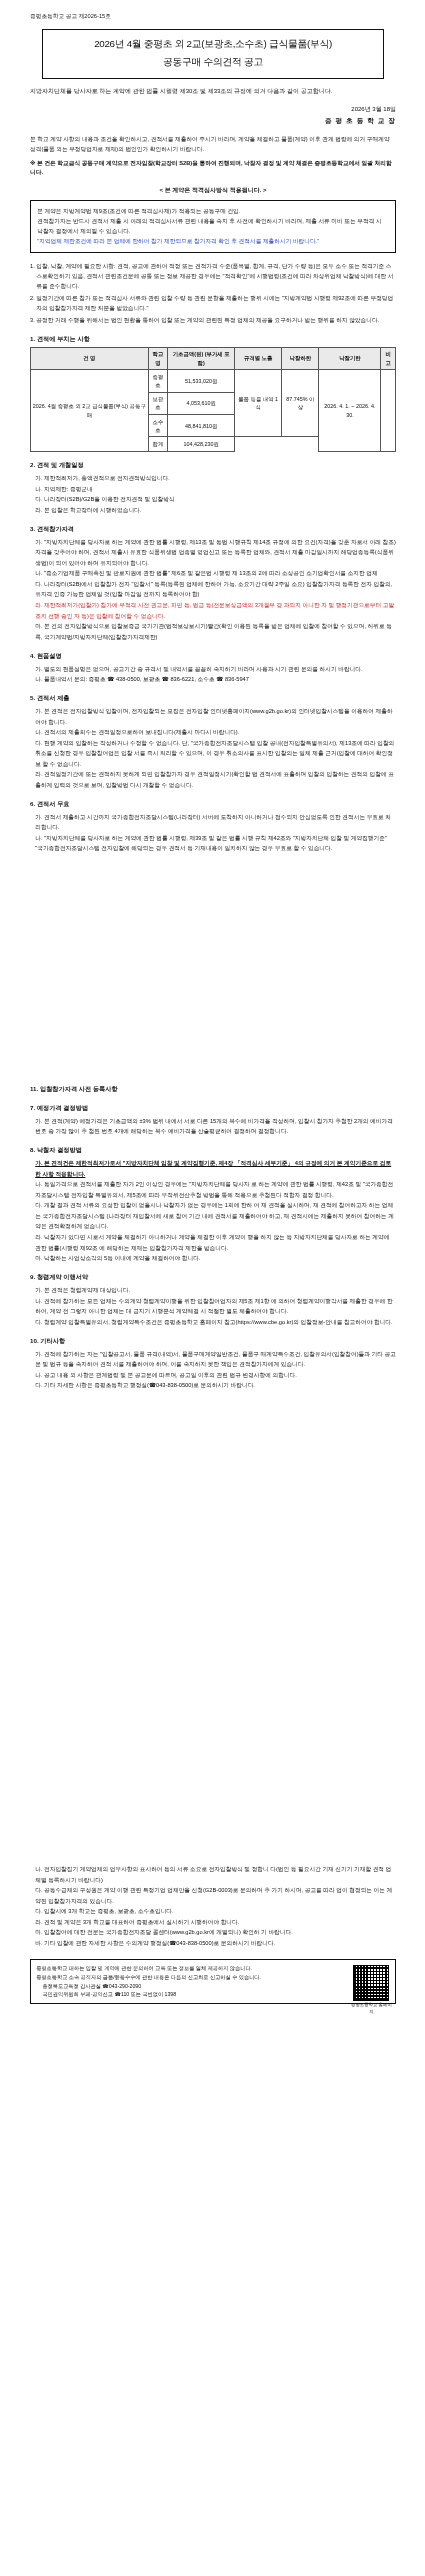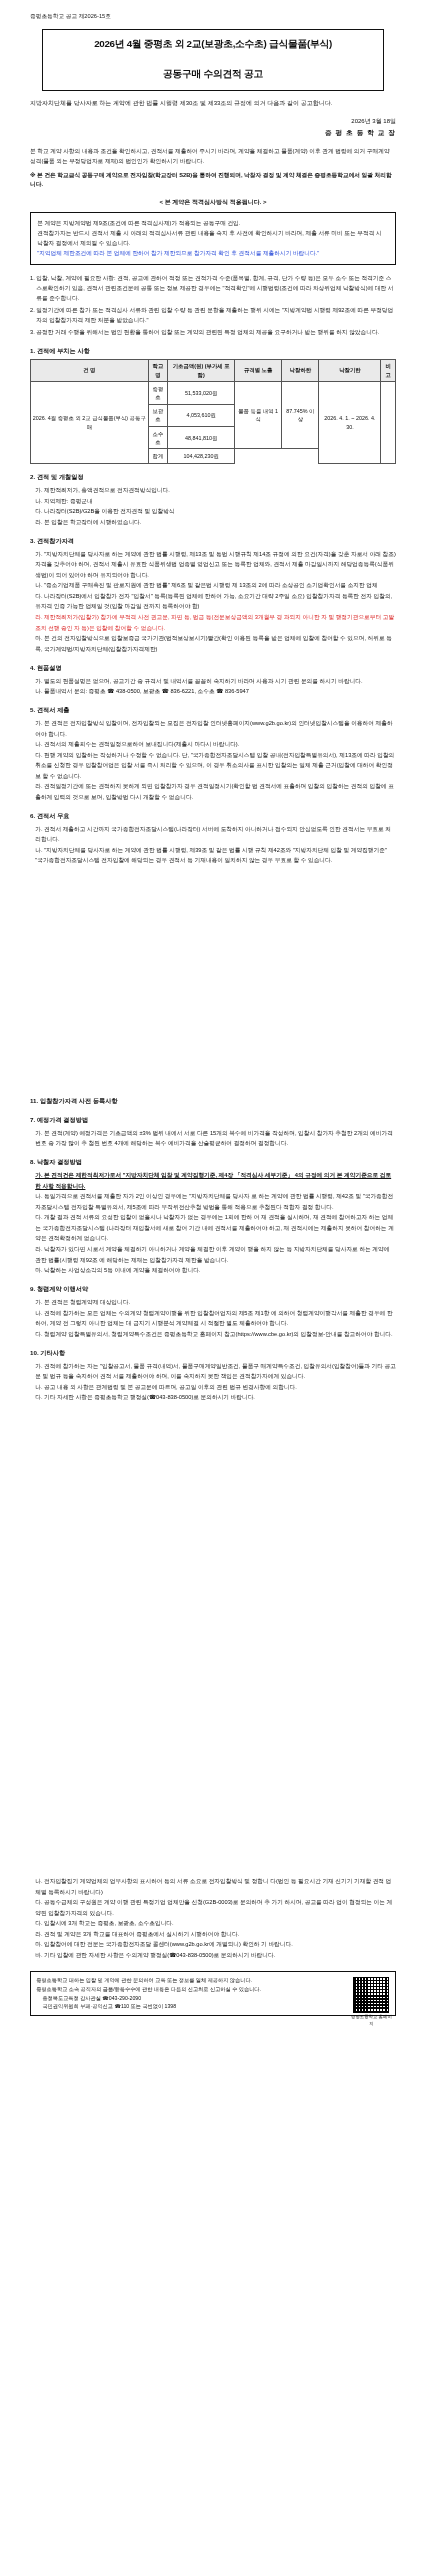--- a/index.html
+++ b/index.html
@@ -23,28 +23,28 @@
   }
   .title-box{
     border:1px solid #111;
     text-align:center;
     padding:8.2px 5.2px 9.3px 5.2px;
     margin:3.1px auto 7.2px auto;
     width:330px;
   }
   .title-line1{
     font-size:9.8px;
-    font-weight:bold;
+    font-weight:normal;
     letter-spacing:-0.3px;
     color:#111;
-    margin-bottom:17px;
+    margin-bottom:5px;
   }
   .title-line2{
     font-size:9.8px;
-    font-weight:bold;
+    font-weight:normal;
     letter-spacing:-0.3px;
     color:#111;
   }
   .intro{
     font-size:6px;
     line-height:1.7;
     margin:7.2px 0 2.1px 0;
   }
   .date-right{
     text-align:right;

